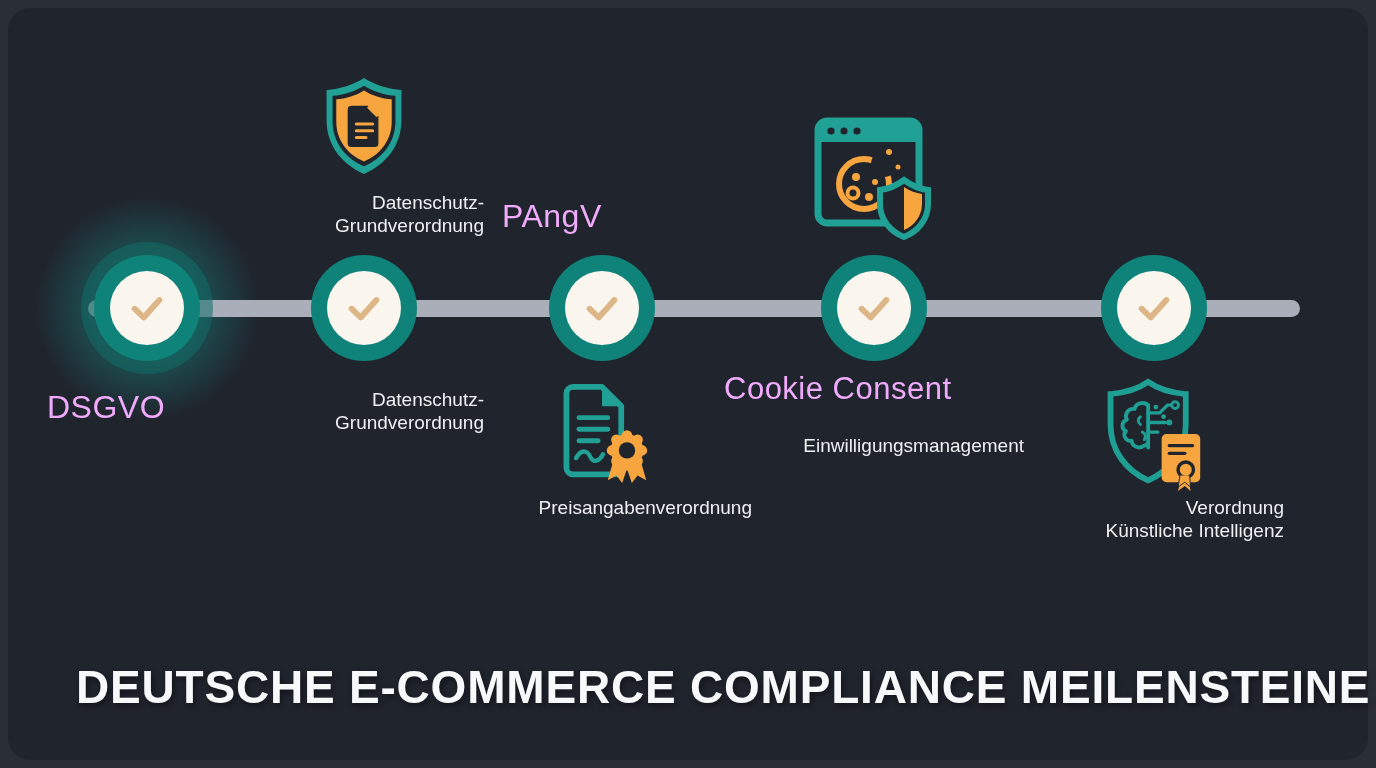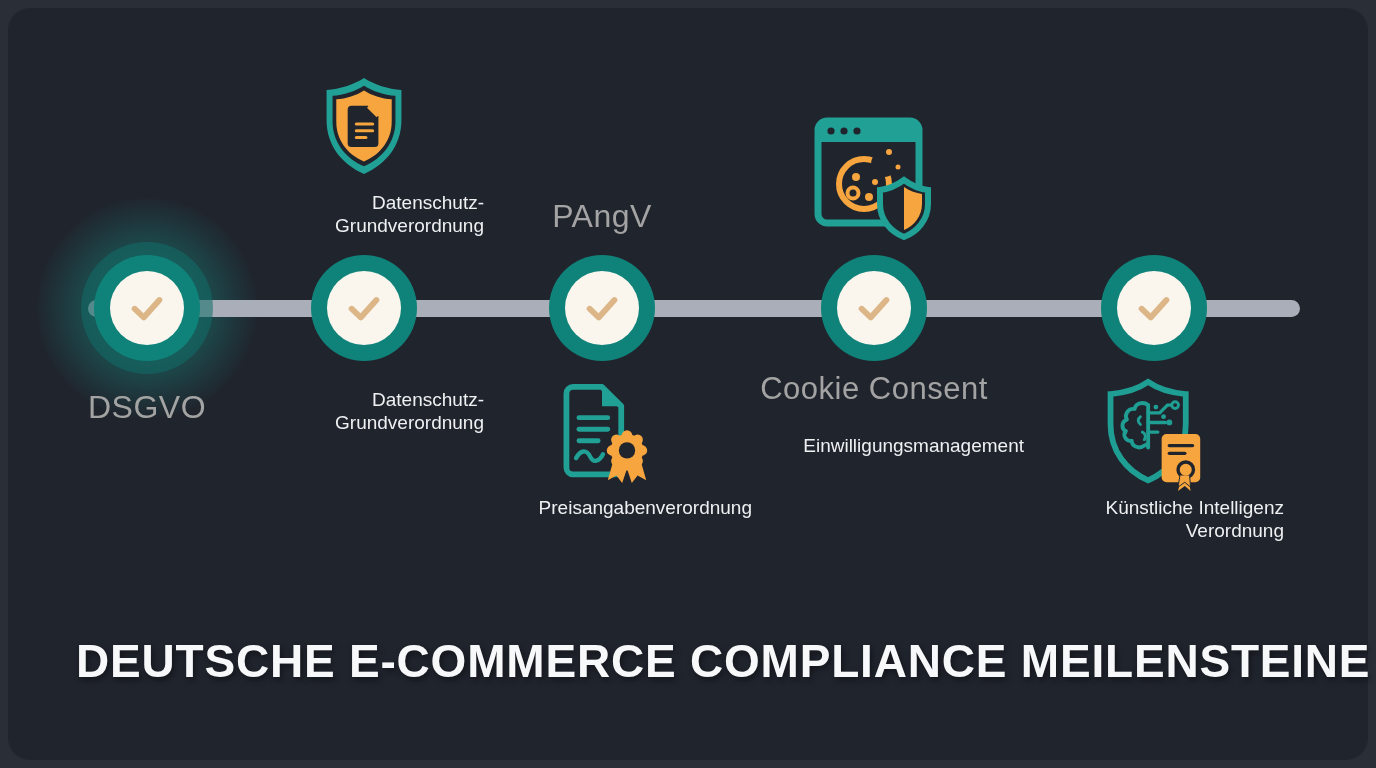--- a/index.html
+++ b/index.html
@@ -25,34 +25,34 @@
     position:absolute;width:106px;height:106px;border-radius:50%;
     background:#0f837a;display:flex;align-items:center;justify-content:center;z-index:3;
   }
   .node.hl{box-shadow:0 0 0 13px rgba(16,110,103,.55);}
   .node-inner{
     width:74px;height:74px;border-radius:50%;background:#faf6ee;
     display:flex;align-items:center;justify-content:center;
   }
   
   .big{
-    position:absolute;color:#a3a3a3;font-size:32px;font-weight:500;
-    text-align:center;letter-spacing:.5px;z-index:4;white-space:nowrap;
+    position:absolute;color:#f0abfc;font-size:32px;font-weight:500;
+    letter-spacing:.5px;z-index:4;white-space:nowrap;
   }
   .small{
     position:absolute;color:#eef0f2;font-size:19px;font-weight:400;
     text-align:right;line-height:1.2;z-index:4;white-space:nowrap;
   }
   .eyebrow{
     position:absolute;left:78px;top:584px;color:#f0f2f3;font-size:27px;
     font-weight:500;letter-spacing:.6px;z-index:4;
     text-shadow:1px 2px 3px rgba(0,0,0,.35);
   }
   .headline{
-    position:absolute;left:76px;top:634px;color:#f6f8f9;font-size:46px;
+    position:absolute;left:76px;top:660px;color:#f6f8f9;font-size:46px;
     font-weight:800;letter-spacing:.8px;z-index:4;white-space:nowrap;
     text-shadow:2px 3px 6px rgba(0,0,0,.45);
   }
   .icon{position:absolute;z-index:4;}
 </style>
 </head>
 <body>
 
 <div class="stage">
   <div class="card"></div>
@@ -181,18 +181,18 @@
     <g>
       <path d="M86 104 L83 117 L90 112 L96 117 L94 104 Z" fill="#f6a53f"></path>
       <rect x="66" y="58" width="40" height="50" rx="5" fill="#f6a53f"></rect>
       <line x1="74" y1="70" x2="98" y2="70" stroke="#20242d" stroke-width="3.5" stroke-linecap="round"></line>
       <line x1="74" y1="78" x2="90" y2="78" stroke="#20242d" stroke-width="3.5" stroke-linecap="round"></line>
       <circle cx="91" cy="95" r="8" fill="#f6a53f" stroke="#20242d" stroke-width="3.5"></circle>
       <path d="M85 101 L83 113 L90 108 L96 113 L95 101" fill="#f6a53f" stroke="#20242d" stroke-width="1"></path>
     </g>
   </svg>
   <div class="small" style="left:1024px;top:497px;width:260px;">
+    <div>Verordnung</div>
     <div>Künstliche Intelligenz</div>
-    <div>Verordnung</div>
   </div>
 
   <div class="headline">DEUTSCHE E-COMMERCE COMPLIANCE MEILENSTEINE</div>
 </div>
 
 </body></html>

